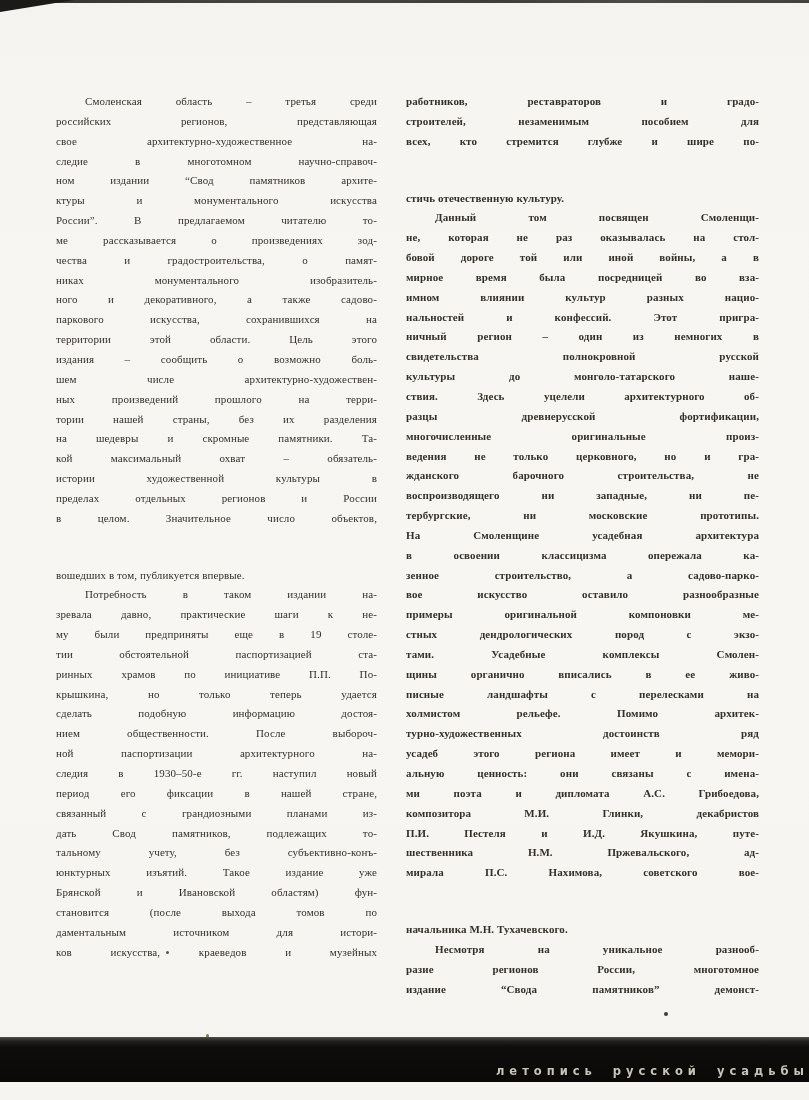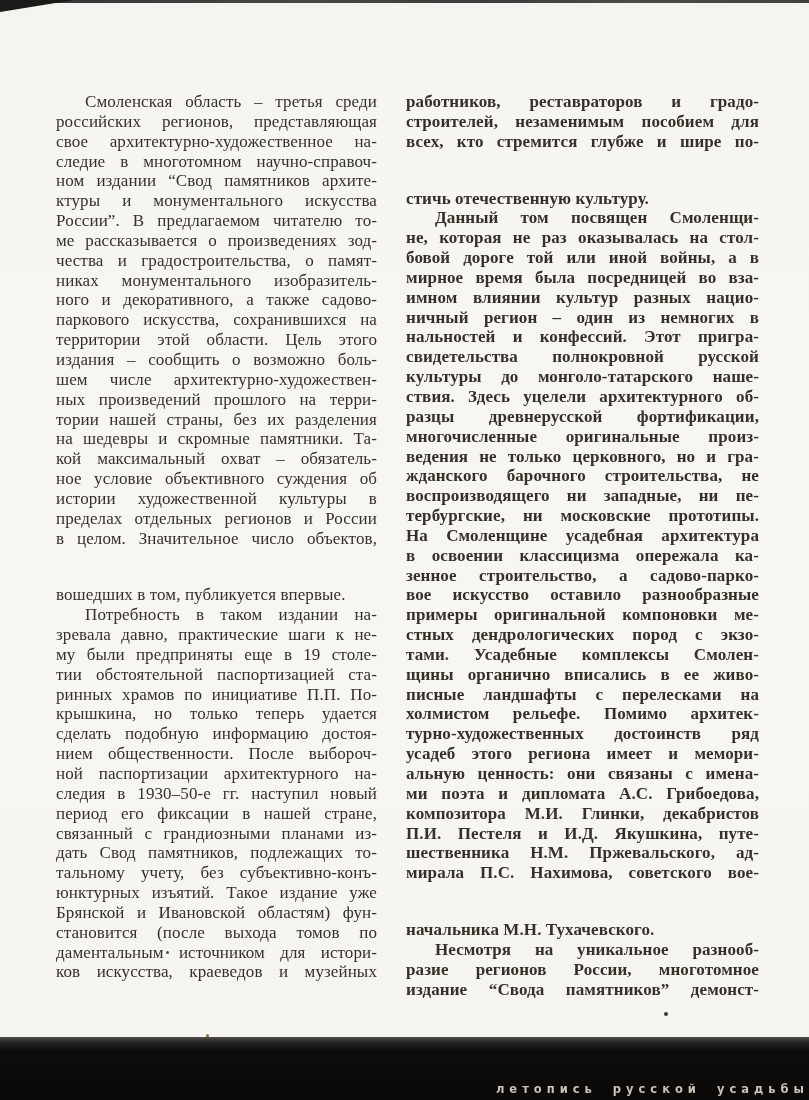--- a/index.html
+++ b/index.html
@@ -20,35 +20,35 @@
   }
   .corner-wedge{
     position:absolute;left:0;top:0;width:74px;height:12px;
     background:#1b1a18;
     clip-path:polygon(0 0,100% 0,0 100%);
   }
   
   .col{
     position:absolute;top:92px;
     color:#343129;
-    font-size:17px;line-height:19.85px;
+    font-size:11px;line-height:19.85px;
     letter-spacing:.1px;
   }
   .col-left{left:56px;width:321px;}
   .col-right{left:406px;width:353px;font-weight:bold;}
   .line{
     height:19.85px;overflow:hidden;
     text-align:justify;text-align-last:justify;
     -moz-text-align-last:justify;
   }
   .line.end{text-align-last:left;margin-top:37px;-moz-text-align-last:left;}
   .line.indent{text-indent:29px;}
   
   .footer-bar{
-    position:absolute;left:0;top:1037px;width:809px;height:63px;
+    position:absolute;left:0;top:1037px;width:809px;height:45px;
     background:linear-gradient(180deg,#504e4a 0%,#232220 9%,#0e0d0b 22%,#0a0908 100%);
   }
   .footer-caption{
     position:absolute;right:0px;bottom:4px;
     font-family:"DejaVu Sans", sans-serif;
     font-weight:bold;font-size:11.5px;
     letter-spacing:5px;word-spacing:7px;
     color:#c9c3b8;white-space:nowrap;
     text-shadow:0 0 1px rgba(0,0,0,.6);
   }
@@ -78,21 +78,20 @@
       <div class="line">никах монументального изобразитель-</div>
       <div class="line">ного и декоративного, а также садово-</div>
       <div class="line">паркового искусства, сохранившихся на</div>
       <div class="line">территории этой области. Цель этого</div>
       <div class="line">издания – сообщить о возможно боль-</div>
       <div class="line">шем числе архитектурно-художествен-</div>
       <div class="line">ных произведений прошлого на терри-</div>
       <div class="line">тории нашей страны, без их разделения</div>
       <div class="line">на шедевры и скромные памятники. Та-</div>
       <div class="line">кой максимальный охват – обязатель-</div>
-      <div class="line">ное условие объективного суждения об</div>
       <div class="line">истории художественной культуры в</div>
       <div class="line">пределах отдельных регионов и России</div>
       <div class="line">в целом. Значительное число объектов,</div>
       <div class="line end">вошедших в том, публикуется впервые.</div>
       <div class="line indent">Потребность в таком издании на-</div>
       <div class="line">зревала давно, практические шаги к не-</div>
       <div class="line">му были предприняты еще в 19 столе-</div>
       <div class="line">тии обстоятельной паспортизацией ста-</div>
       <div class="line">ринных храмов по инициативе П.П. По-</div>
       <div class="line">крышкина, но только теперь удается</div>
@@ -113,22 +112,22 @@
   <div class="col col-right">
       <div class="line">работников, реставраторов и градо-</div>
       <div class="line">строителей, незаменимым пособием для</div>
       <div class="line">всех, кто стремится глубже и шире по-</div>
       <div class="line end">стичь отечественную культуру.</div>
       <div class="line indent">Данный том посвящен Смоленщи-</div>
       <div class="line">не, которая не раз оказывалась на стол-</div>
       <div class="line">бовой дороге той или иной войны, а в</div>
       <div class="line">мирное время была посредницей во вза-</div>
       <div class="line">имном влиянии культур разных нацио-</div>
+      <div class="line">нальностей и конфессий. Этот пригра-</div>
       <div class="line">ничный регион – один из немногих в</div>
-      <div class="line">нальностей и конфессий. Этот пригра-</div>
       <div class="line">свидетельства полнокровной русской</div>
       <div class="line">культуры до монголо-татарского наше-</div>
       <div class="line">ствия. Здесь уцелели архитектурного об-</div>
       <div class="line">разцы древнерусской фортификации,</div>
       <div class="line">многочисленные оригинальные произ-</div>
       <div class="line">ведения не только церковного, но и гра-</div>
       <div class="line">жданского барочного строительства, не</div>
       <div class="line">воспроизводящего ни западные, ни пе-</div>
       <div class="line">тербургские, ни московские прототипы.</div>
       <div class="line">На Смоленщине усадебная архитектура</div>

